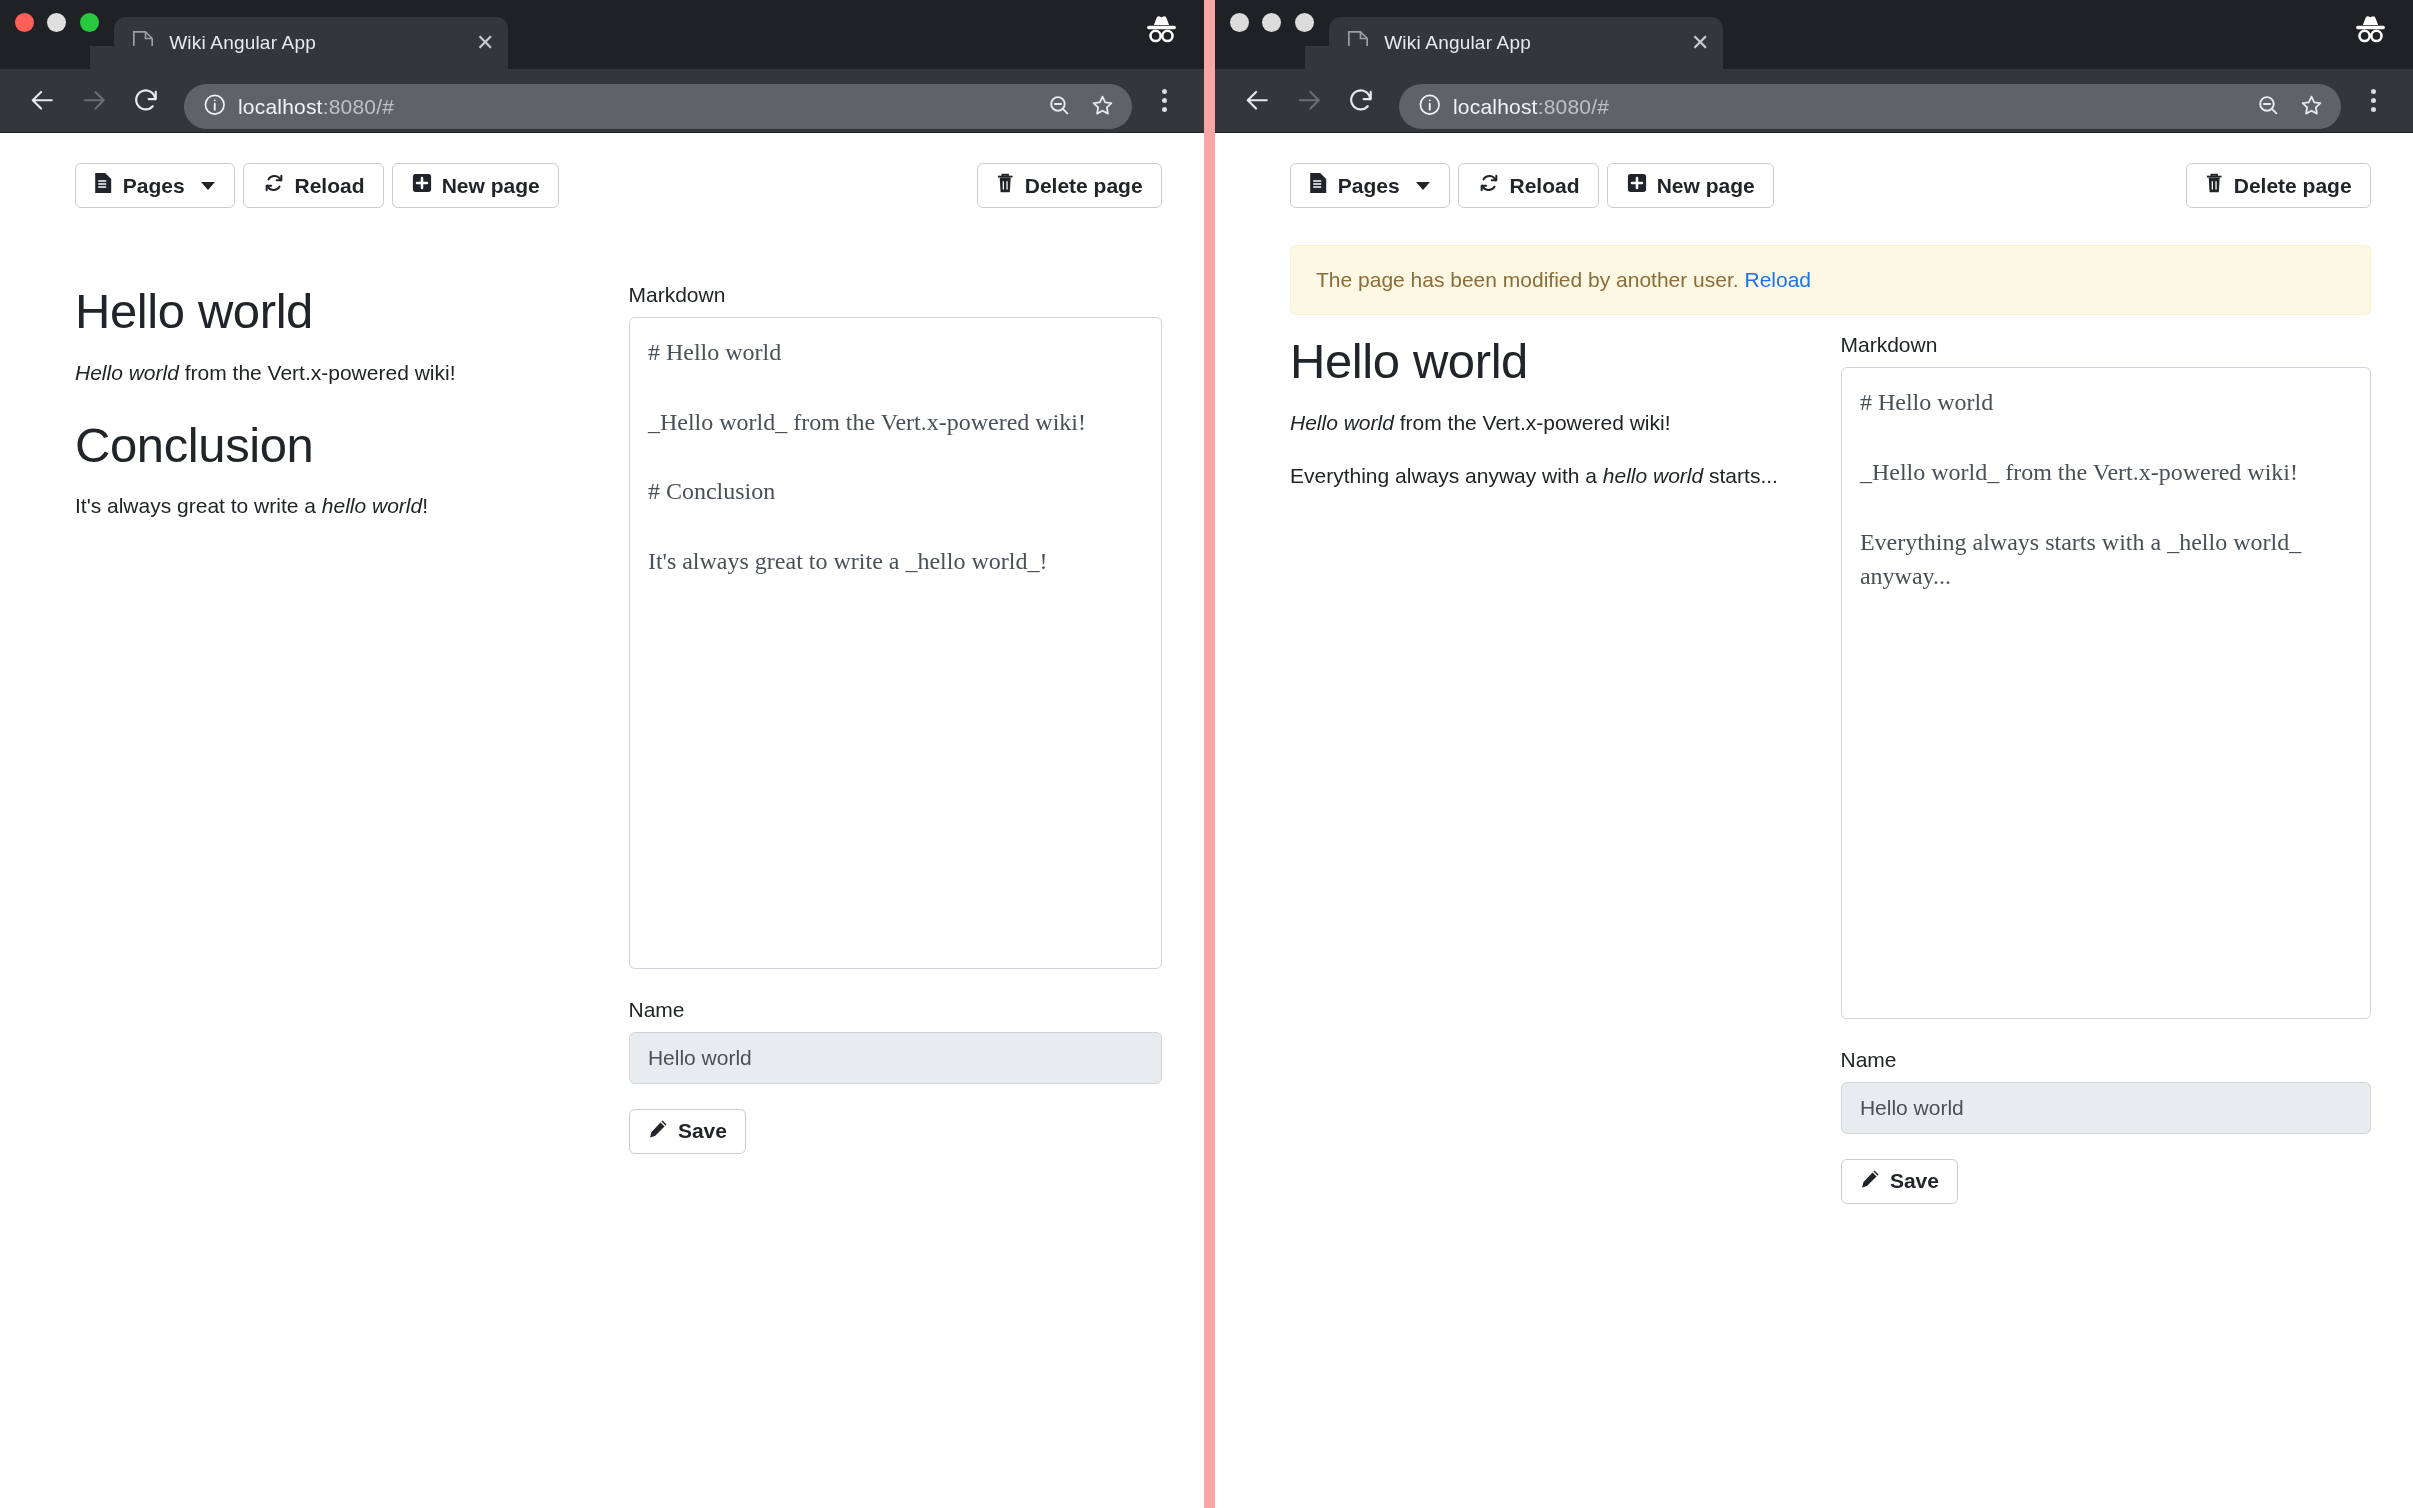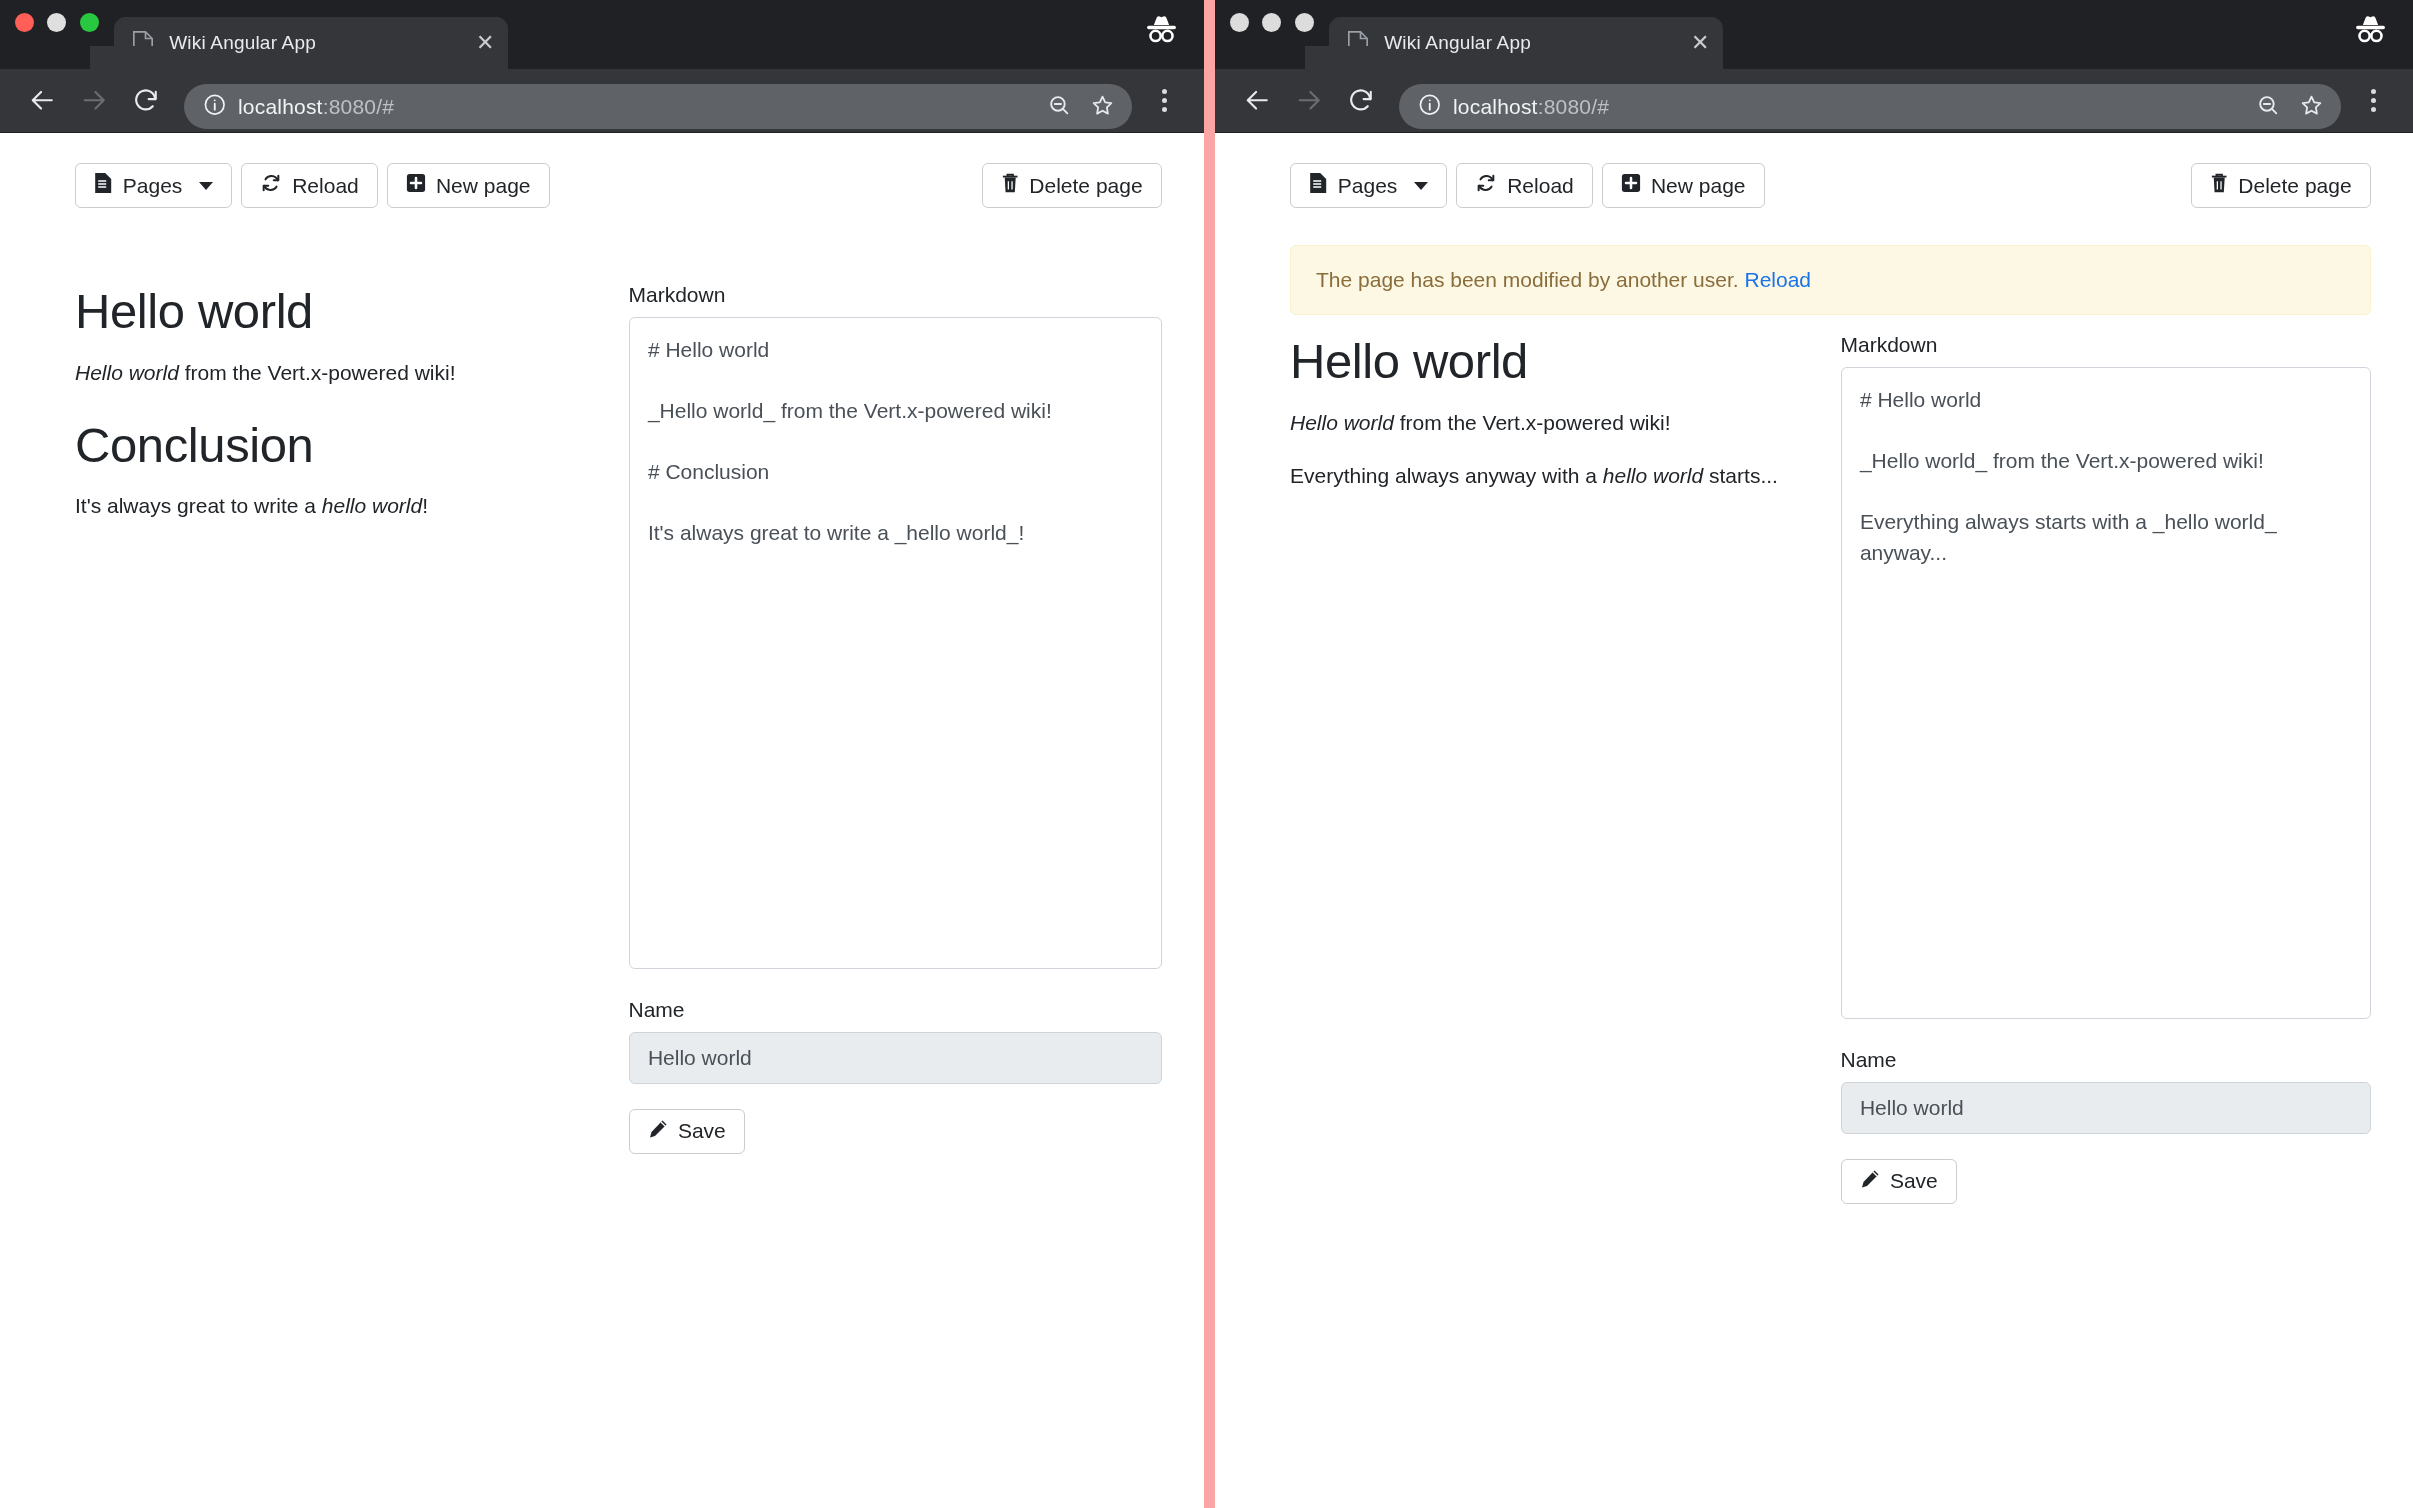--- a/index.html
+++ b/index.html
@@ -59,21 +59,21 @@
 
   
   .viewport { background: #fff; height: calc(1508px - 69px - 64px); padding: 0; position: relative; }
   .container { padding: 30px 0 0 0; }
 
   .toolbar { display: flex; align-items: center; padding: 0 42px 0 75px; }
   .btngroup { display: flex; gap: 8.4px; }
   .btn {
     border: 0.8px solid #ccc; background: #fff; border-radius: 5.9px;
     height: 45px; padding: 0 18.4px; display: inline-flex; align-items: center; gap: 10px;
-    font-size: 21px; color: #212529; font-family: "Liberation Sans", sans-serif; white-space: nowrap;
+    font-size: 21px; color: #212529; font-family: "Liberation Sans", sans-serif; white-space: nowrap; font-weight: bold;
   }
   .btn .caret { width: 0; height: 0; border-left: 7.5px solid transparent; border-right: 7.5px solid transparent; border-top: 8.4px solid #212529; margin-left: 6.7px; }
   .spacer { flex: 1; }
 
   .alert {
     margin: 37px 42px 0 75px; background: #fcf8e3; border: 0.8px solid #faf2cc;
     border-radius: 5.9px; padding: 22px 25px; font-size: 21px; color: #8a6d3b;
   }
   .alert a { color: #1a73e8; text-decoration: none; }
 
@@ -81,22 +81,22 @@
   .col { flex: 1; min-width: 0; }
 
   h1.page-title { font-size: 49px; font-weight: 400; color: #212529; letter-spacing: -0.4px; line-height: 1.15; margin-bottom: 18.4px; }
   h1.section { font-size: 49px; font-weight: 400; color: #212529; letter-spacing: -0.4px; line-height: 1.15; margin: 28.5px 0 18.4px; }
   p.body { font-size: 21px; color: #212529; line-height: 1.45; margin-bottom: 8.4px; }
   em { font-style: italic; }
 
   .flabel { font-size: 21px; color: #212529; margin-bottom: 10px; }
   .ta {
     width: 100%; height: 652px; border: 0.8px solid #ced4da; border-radius: 5.9px;
-    padding: 17px 18.4px; font-size: 21px; color: #495057; line-height: 1.45;
-    font-family: Liberation Sans, sans-serif; white-space: pre-wrap; overflow: hidden;
+    padding: 17px 18.4px; font-size: 24px; color: #495057; line-height: 1.45;
+    font-family: Liberation Serif, serif; white-space: pre-wrap; overflow: hidden;
     background: #fff; position: relative; resize: none;
   }
   .ta .grip { position: absolute; right: 5px; bottom: 3.4px; width: 22px; height: 22px; }
   .namefield {
     width: 100%; height: 52px; border: 0.8px solid #ced4da; border-radius: 5.9px;
     background: #e9ecef; color: #495057; font-size: 21px; padding: 0 18.4px;
     display: flex; align-items: center; font-family: "Liberation Sans", sans-serif;
   }
   .fgroup { margin-top: 28.5px; }
   .savewrap { margin-top: 25px; }

